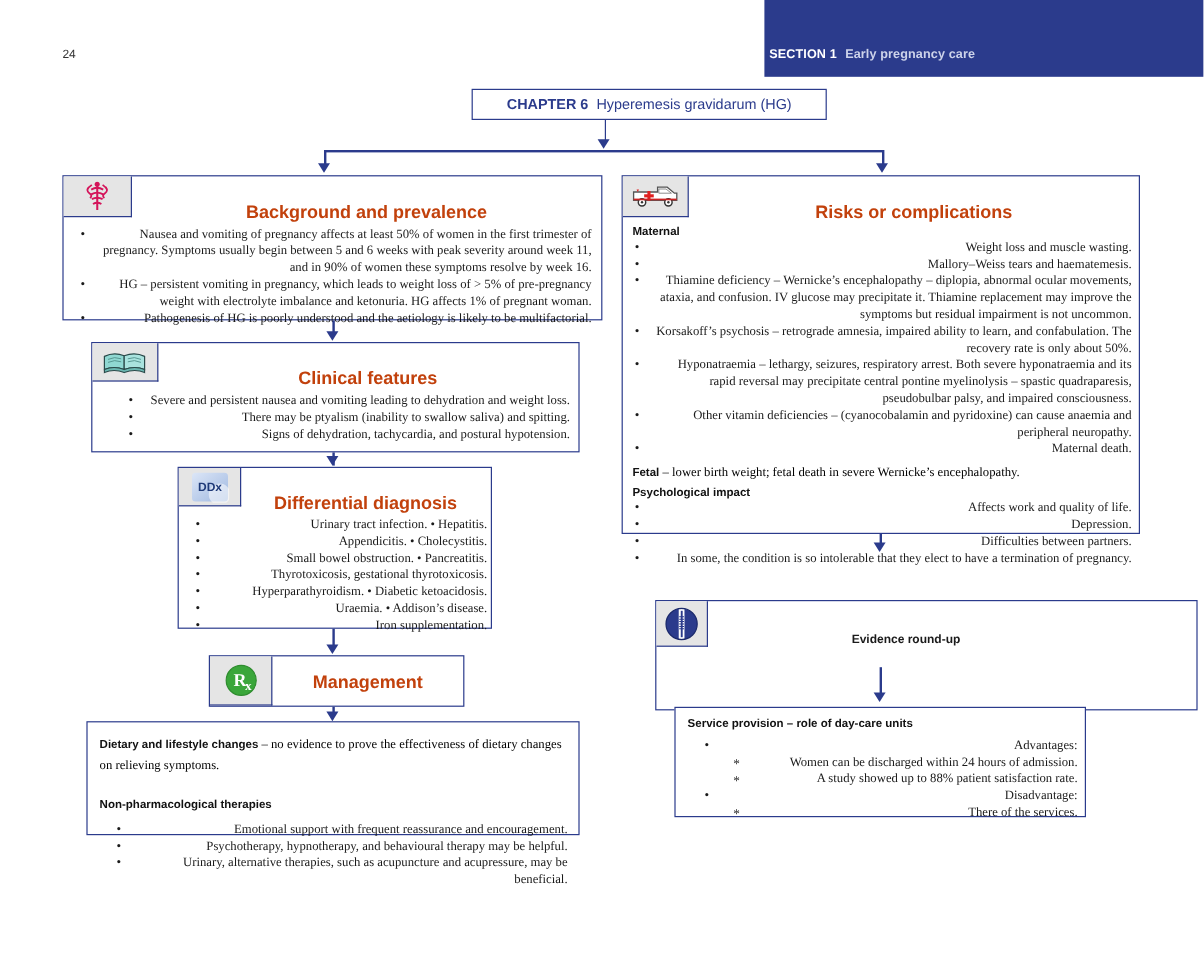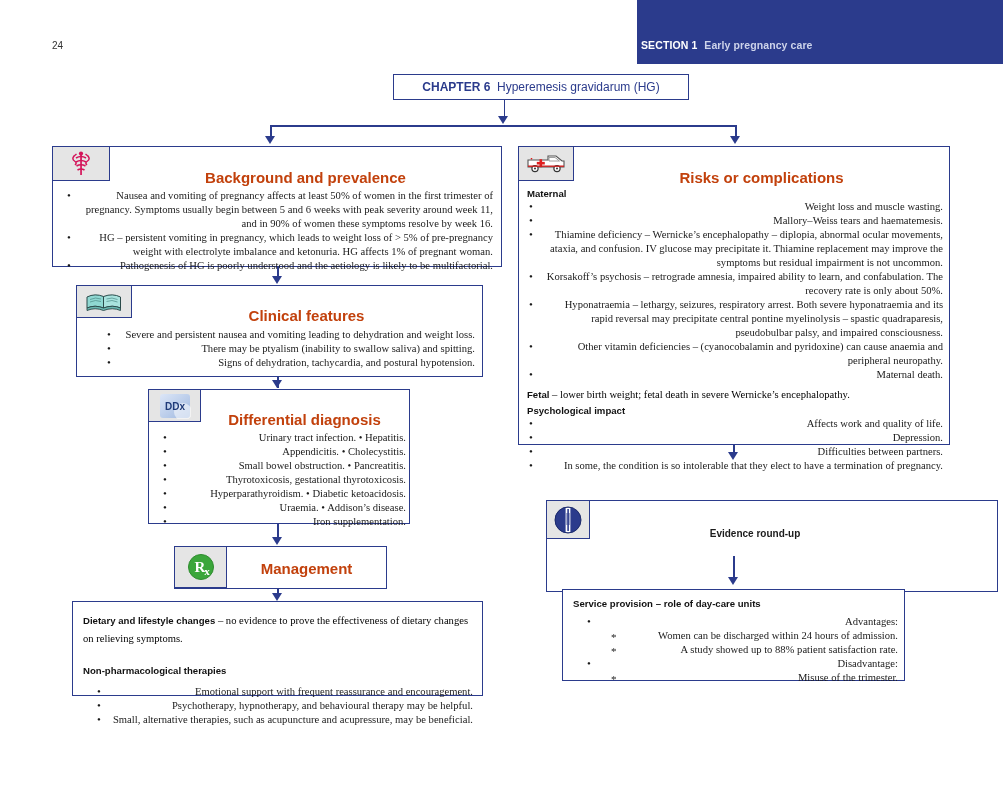--- a/index.html
+++ b/index.html
@@ -273,21 +273,21 @@
 
   <div class="fbox" id="mgmt-detail-box">
     <div class="content-pad" style="left:10px; top:8px; width:390px;">
       <div>
         <span class="subhead">Dietary and lifestyle changes</span><span class="inline-serif"> – no evidence to prove the effectiveness of dietary changes on relieving symptoms.</span>
       </div>
       <div class="subhead" style="margin-top:19px;">Non-pharmacological therapies</div>
       <ul class="bl body-text" style="margin-top:9px; padding-left:12px;">
         <li>Emotional support with frequent reassurance and encouragement.</li>
         <li>Psychotherapy, hypnotherapy, and behavioural therapy may be helpful.</li>
-        <li>Small, alternative therapies, such as acupuncture and acupressure, may be beneficial.</li>
+        <li>Urinary, alternative therapies, such as acupuncture and acupressure, may be beneficial.</li>
       </ul>
     </div>
   </div>
 
   <div class="vline" style="left:733px; top:445px; height:11px;"></div>
   <div class="arrow-down" style="left:727.5px; top:452px;"></div>
 
   <div class="fbox" id="evid-box">
     <div class="icon-cell" style="width:43px; height:38px;">
       <svg width="30" height="30" viewBox="0 0 30 30">
@@ -319,18 +319,18 @@
         <li>Advantages:</li>
       </ul>
       <ul class="bl star body-text" style="padding-left:36px;">
         <li>Women can be discharged within 24 hours of admission.</li>
         <li>A study showed up to 88% patient satisfaction rate.</li>
       </ul>
       <ul class="bl body-text" style="padding-left:12px;">
         <li>Disadvantage:</li>
       </ul>
       <ul class="bl star body-text" style="padding-left:36px;">
-        <li>Misuse of the trimester.</li>
+        <li>There of the services.</li>
       </ul>
     </div>
   </div>
 
 </div>
 
 </body></html>

